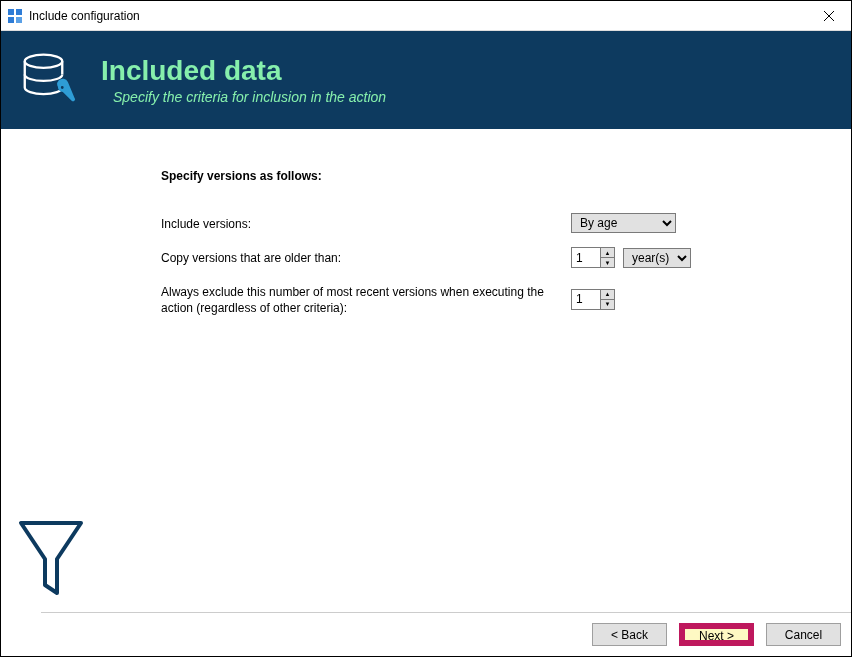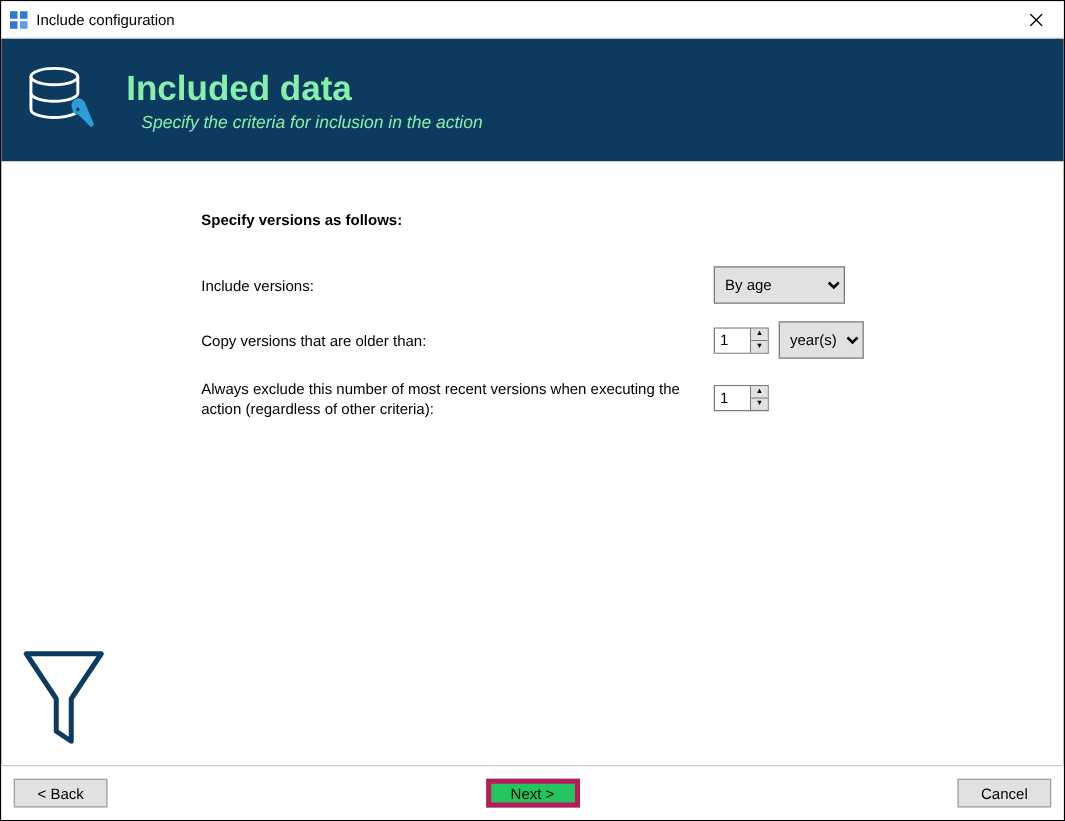--- a/index.html
+++ b/index.html
@@ -91,21 +91,21 @@
       line-height: 1.35;
     }
     .form-controls {
       display: flex;
       align-items: center;
       gap: 8px;
     }
     select {
       font-family: inherit;
       font-size: 12px;
-      height: 30px;
+      height: 20px;
       border: 1px solid #7a7a7a;
       background: #e1e1e1;
       padding: 0 4px;
     }
     select.wide { width: 105px; }
     select.unit { width: 68px; }
     .spinner {
       display: flex;
       border: 1px solid #7a7a7a;
       height: 21px;
@@ -144,38 +144,39 @@
       bottom: 10px;
       width: 72px;
       height: 85px;
     }
 
     
     .button-bar {
       height: 44px;
       border-top: 1px solid #ccc;
       display: flex;
-      justify-content: space-between;
+      justify-content: flex-end;
       align-items: center;
       padding: 0 10px;
       gap: 12px;
       background: #fff;
+      margin-left: 40px;
     }
     .btn {
       min-width: 75px;
       height: 23px;
       border: 1px solid #9f9f9f;
       background: #e1e1e1;
       font-family: inherit;
       font-size: 12px;
       cursor: pointer;
     }
     .btn.primary {
-      border: 4px solid #be185d;
-      background: #22c55e;
+      border: 6px solid #be185d;
+      background: #fef9c3;
     }
   </style>
 </head>
 <body>
 
 <div class="titlebar">
   <span class="app-icon">
     <svg viewBox="0 0 16 16" width="16" height="16">
       <rect x="1" y="1" width="6" height="6" fill="#2e7cd6"></rect>
       <rect x="9" y="1" width="6" height="6" fill="#2e7cd6"></rect>

